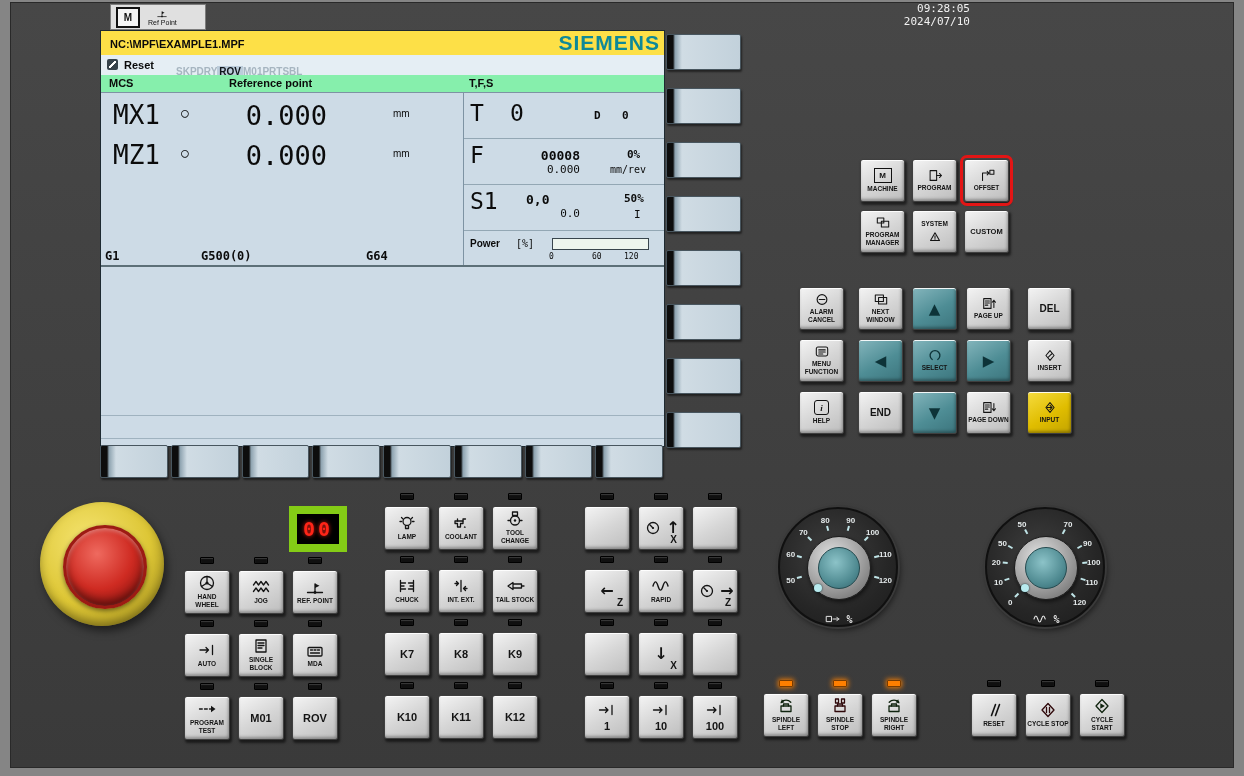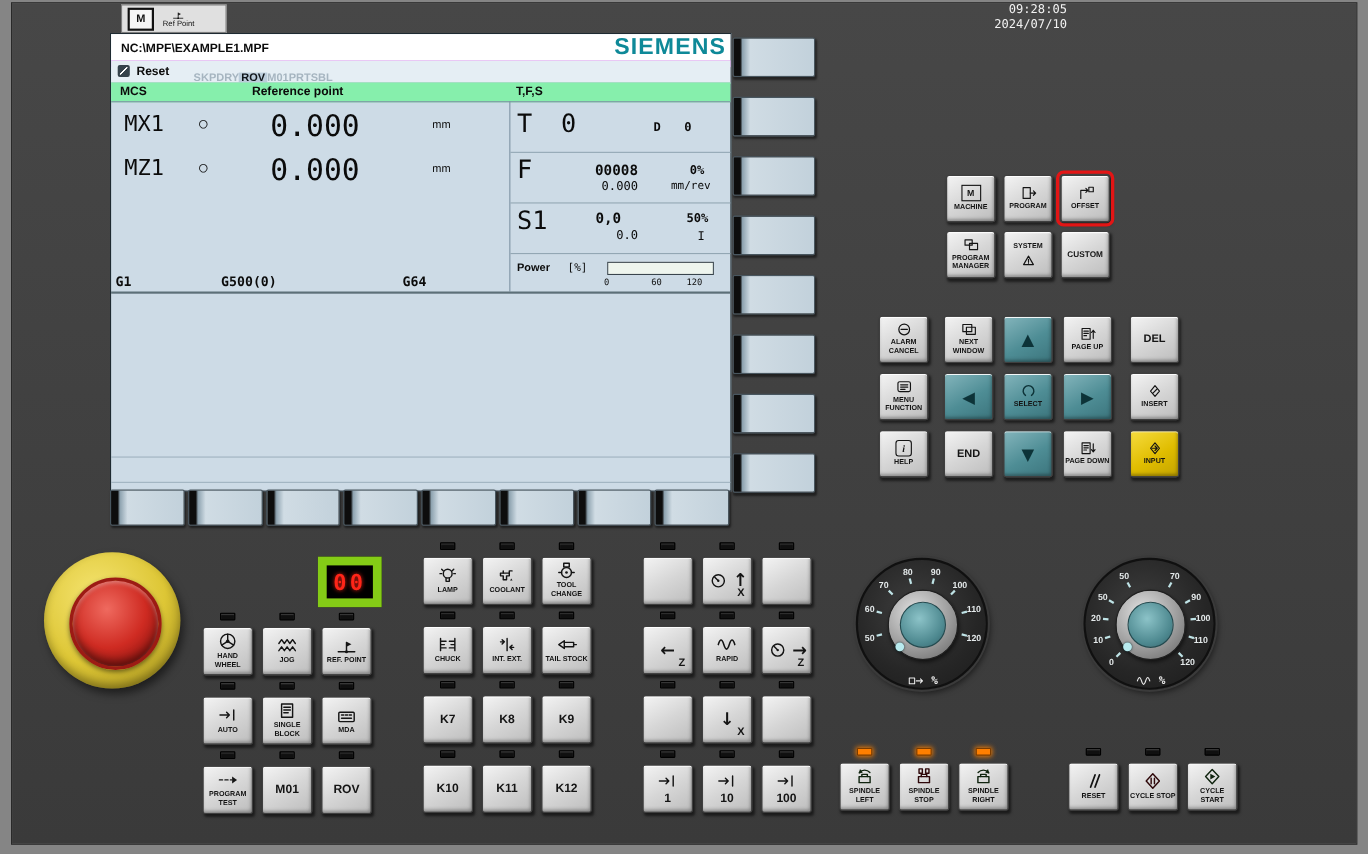--- a/index.html
+++ b/index.html
@@ -9,54 +9,54 @@
   
   .badge{position:absolute;left:110px;top:4px;width:96px;height:26px;background:#e0e0e0;border:1px solid #7d7d7d;display:flex;align-items:center;gap:8px;padding:0 5px;box-sizing:border-box}
   .mbox{width:20px;height:17px;border:2px solid #111;background:#f5f5f5;display:flex;align-items:center;justify-content:center;font:bold 10px "Liberation Sans",sans-serif;color:#111}
   .badge-col{display:flex;flex-direction:column;align-items:center;line-height:1;gap:1px}
   .badge-col .ic{width:18px;height:9px;color:#111}
   .badge-lab{font:7px "Liberation Sans",sans-serif;color:#111}
   .clock{position:absolute;left:860px;top:3px;width:110px;text-align:right;font:11px "DejaVu Sans Mono",monospace;color:#f2f2f2;line-height:1.15}
 
   
   .screen{position:absolute;left:100px;top:30px;width:563px;height:415px;background:#cddbe6;border:1px solid #1e2a31;color:#0b0b0b}
-  .s-title{position:absolute;left:0;top:0;right:0;height:24px;background:#ffffff;border-bottom:6px solid #d946ef}
+  .s-title{position:absolute;left:0;top:0;right:0;height:24px;background:#fde047;border-bottom:6px solid #d946ef}
   .s-path{position:absolute;left:9px;top:7px;font:bold 11px "Liberation Sans",sans-serif}
   .s-brand{position:absolute;right:4px;top:0;font:bold 21px "Liberation Sans",sans-serif;color:#0e8998;letter-spacing:1px}
   .s-status{position:absolute;left:0;top:24px;right:0;height:20px;background:#e5eef4;border-bottom:1px solid #9fb2bf}
   .edit-ic{position:absolute;left:6px;top:4px;width:11px;height:11px;background:#35424b;border-radius:2px}
   .edit-ic::after{content:"";position:absolute;left:2px;top:2px;width:7px;height:7px;background:linear-gradient(135deg,transparent 42%,#fff 42%,#fff 58%,transparent 58%)}
   .s-reset{position:absolute;left:23px;top:4px;font:bold 11px "Liberation Sans",sans-serif}
   .flags{position:absolute;left:75px;top:11px;display:flex;gap:0;font:bold 10px "Liberation Sans",sans-serif;color:#a6b5c0}
   .flag.active{color:#10151a;background:#bccddb;padding:0 2px}
   .s-cols{position:absolute;left:0;top:44px;right:0;height:17px;background:#86efac;border-bottom:1px solid #7e93a3;font:bold 11px "Liberation Sans",sans-serif}
   .c-mcs{position:absolute;left:8px;top:2px}.c-ref{position:absolute;left:128px;top:2px}.c-tfs{position:absolute;left:368px;top:2px}
   .s-main{position:absolute;left:0;top:61px;width:362px;height:173px;font-family:"DejaVu Sans Mono",monospace}
   .ax{position:absolute;left:0;right:0;height:36px}
   .ax.r1{top:8px}.ax.r2{top:48px}
-  .ax .nm{position:absolute;left:12px;top:0;font-size:20px}
+  .ax .nm{position:absolute;left:12px;top:0;font-size:26px}
   .ax .circ{position:absolute;left:80px;top:5px;font-size:13px}
   .ax .val{position:absolute;left:118px;top:0;width:108px;text-align:right;font-size:27px}
   .ax .unit{position:absolute;left:292px;top:8px;font:10px "Liberation Sans",sans-serif}
   .grow{position:absolute;left:0;top:157px;right:0;height:16px;font:bold 12px "DejaVu Sans Mono",monospace}
   .gc0{position:absolute;left:4px}.gc1{position:absolute;left:100px}.gc2{position:absolute;left:265px}
   .s-tfs{position:absolute;left:362px;top:61px;right:0;height:173px;border-left:1px solid #7e93a3;font-family:"DejaVu Sans Mono",monospace}
   .tsep{position:absolute;left:0;right:0;height:1px;background:#93a7b4}
   .tfs-el{position:absolute}
   .t-lab{left:6px;top:8px;font-size:23px}
   .t-val{left:46px;top:8px;font-size:23px}
   .t-dl{left:130px;top:17px;font:bold 11px "DejaVu Sans Mono",monospace}
   .t-dv{left:158px;top:17px;font:bold 11px "DejaVu Sans Mono",monospace}
   .f-lab{left:6px;top:50px;font-size:23px}
   .f-v1{left:62px;top:56px;width:54px;text-align:right;font:bold 13px "DejaVu Sans Mono",monospace}
   .f-p{left:163px;top:56px;font:bold 11px "DejaVu Sans Mono",monospace}
   .f-v2{left:62px;top:71px;width:54px;text-align:right;font:11px "DejaVu Sans Mono",monospace}
   .f-u{left:146px;top:72px;font:10px "DejaVu Sans Mono",monospace}
   .sp-lab{left:6px;top:96px;font-size:23px}
-  .sp-v1{left:62px;top:100px;width:54px;text-align:center;font:bold 13px "DejaVu Sans Mono",monospace}
+  .sp-v1{left:62px;top:100px;width:54px;text-align:left;font:bold 13px "DejaVu Sans Mono",monospace}
   .sp-p{left:160px;top:100px;font:bold 11px "DejaVu Sans Mono",monospace}
   .sp-v2{left:62px;top:115px;width:54px;text-align:right;font:11px "DejaVu Sans Mono",monospace}
   .sp-u{left:170px;top:116px;font:11px "DejaVu Sans Mono",monospace}
   .pw-l{left:6px;top:146px;font:bold 10px "Liberation Sans",sans-serif}
   .pw-u{left:52px;top:146px;font:10px "DejaVu Sans Mono",monospace}
   .pbar{position:absolute;left:88px;top:146px;width:95px;height:10px;background:#f7fafc;border:1px solid #39454d}
   .pfill{position:absolute;left:0;top:0;bottom:0;width:100%;background:#dcead5;opacity:.35}
   .ptick{position:absolute;top:160px;font:8px "DejaVu Sans Mono",monospace}
   .pt0{left:85px}.pt1{left:128px}.pt2{left:160px}
   .s-empty{position:absolute;left:0;top:234px;right:0;bottom:0;border-top:2px solid #5d7078}

